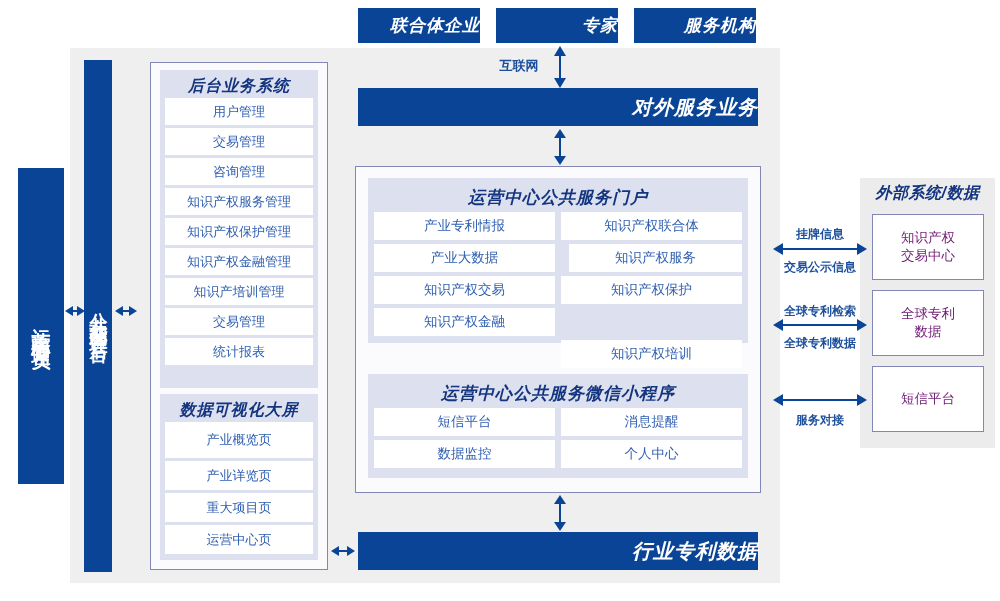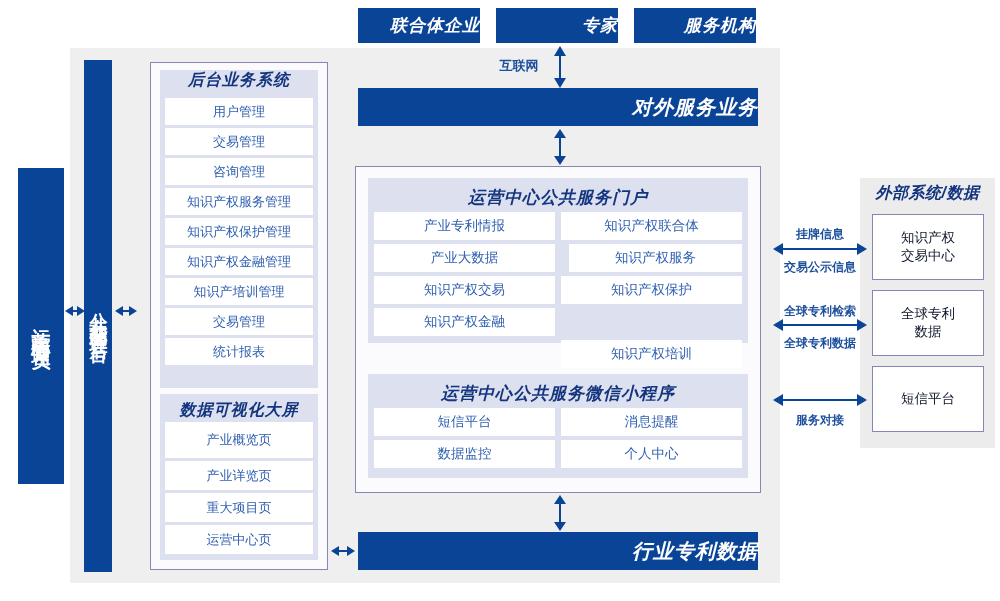--- a/index.html
+++ b/index.html
@@ -85,21 +85,21 @@
     color:#13357f;
     font-weight:bold;
     font-style:italic;
     text-align:center;
     letter-spacing:.5px;
   }
   .ext-box{
     position:absolute;
     background:#ffffff;
     border:1px solid #8287b8;
-    color:#0f172a;
+    color:#701a75;
     display:flex;align-items:center;justify-content:center;
     text-align:center;
     line-height:1.35;
     box-sizing:border-box;
   }
 
   .conn-label{
     position:absolute;
     color:#1c4f9c;
     font-weight:bold;
@@ -198,21 +198,21 @@
 
   <svg class="arrow-svg" style="left:114px;top:300px;" width="24" height="22" viewBox="0 0 24 22">
     <line x1="4" y1="11" x2="20" y2="11" stroke="#0a4496" stroke-width="2"></line>
     <polygon points="1,11 9,6 9,16" fill="#0a4496"></polygon>
     <polygon points="23,11 15,6 15,16" fill="#0a4496"></polygon>
   </svg>
 
   <div class="white-card" style="left:150px;top:62px;width:178px;height:508px;"></div>
 
   <div class="group" style="left:160px;top:70px;width:158px;height:318px;">
-    <div class="group-title" style="font-size:16px;padding-top:0;">后台业务系统</div>
+    <div class="group-title" style="font-size:16px;padding-top:6px;">后台业务系统</div>
     <div style="position:absolute;left:5px;top:28px;width:148px;display:flex;flex-direction:column;gap:3px;">
       <div class="cell" style="height:27px;font-size:13px;">用户管理</div>
       <div class="cell" style="height:27px;font-size:13px;">交易管理</div>
       <div class="cell" style="height:27px;font-size:13px;">咨询管理</div>
       <div class="cell" style="height:27px;font-size:13px;">知识产权服务管理</div>
       <div class="cell" style="height:27px;font-size:13px;">知识产权保护管理</div>
       <div class="cell" style="height:27px;font-size:13px;">知识产权金融管理</div>
       <div class="cell" style="height:27px;font-size:13px;">知识产培训管理</div>
       <div class="cell" style="height:27px;font-size:13px;">交易管理</div>
       <div class="cell" style="height:27px;font-size:13px;">统计报表</div>

